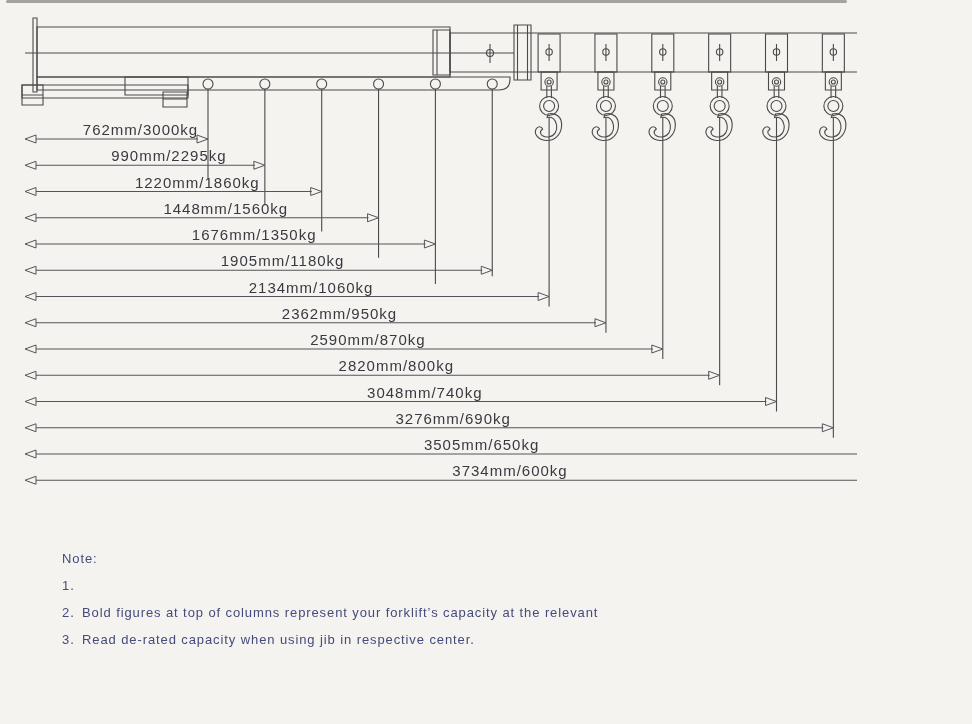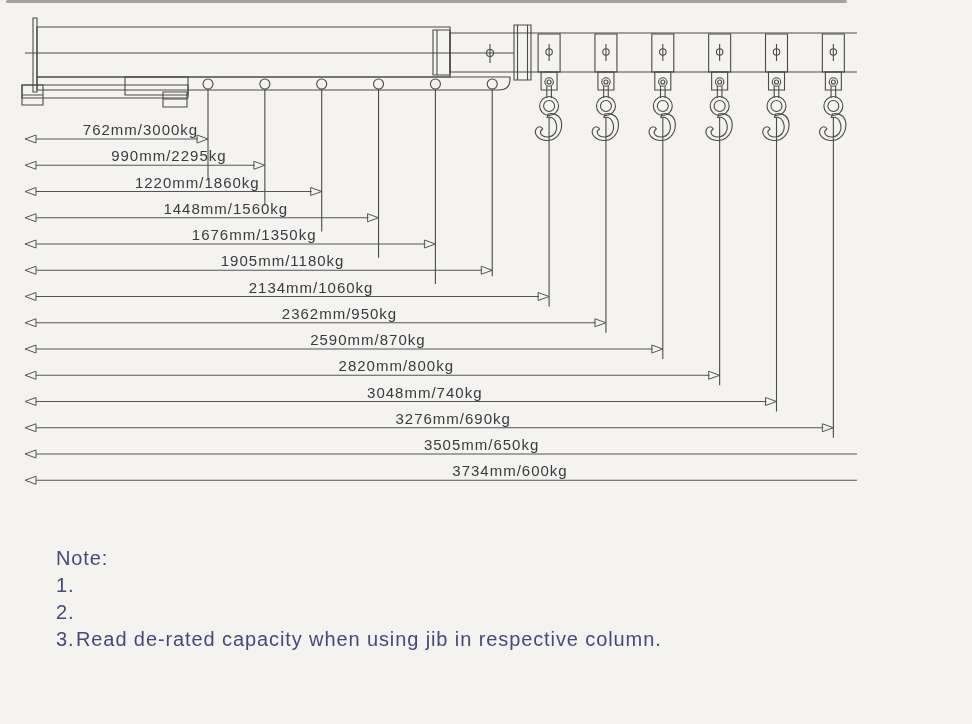--- a/index.html
+++ b/index.html
@@ -16,22 +16,22 @@
   svg.diagram path,svg.diagram rect,svg.diagram circle,svg.diagram line{
     stroke:#4a4a4a;fill:none;stroke-width:1.1;
   }
   svg.diagram .dimline{stroke:#54545a;stroke-width:1;}
   svg.diagram .arrowhead{stroke:#54545a;stroke-width:1;fill:none;}
   svg.diagram text{
     stroke:none;fill:#393941;font-size:15px;letter-spacing:1px;
     font-family:"Liberation Sans",sans-serif;
   }
   .notes{
-    position:absolute;left:56px;top:545px;width:906px;
-    color:#454a7c;font-size:20px;line-height:27px;letter-spacing:.9px;
+    position:absolute;left:62px;top:545px;width:906px;
+    color:#454a7c;font-size:13px;line-height:27px;letter-spacing:.9px;
   }
   .note-item{display:flex;}
   .note-num{flex:0 0 20px;}
   .note-txt div{white-space:nowrap;}
 </style>
 </head>
 <body>
 
 <div class="canvas">
   <div class="top-streak"></div>
@@ -240,23 +240,24 @@
     </svg>
   <div class="notes">
     <div class="note-heading">Note:</div>
     <div>
         <div class="note-item">
           <span class="note-num">1.</span>
         </div>
         <div class="note-item">
           <span class="note-num">2.</span>
           <div class="note-txt">
+            <div>Bold figures at top of columns represent your forklift’s capacity at the relevant</div>
           </div>
         </div>
         <div class="note-item">
           <span class="note-num">3.</span>
           <div class="note-txt">
-            <div>Read de-rated capacity when using jib in respective column.</div>
+            <div>Read de-rated capacity when using jib in respective center.</div>
           </div>
         </div>
       </div>
   </div>
 </div>
 
 </body></html>

